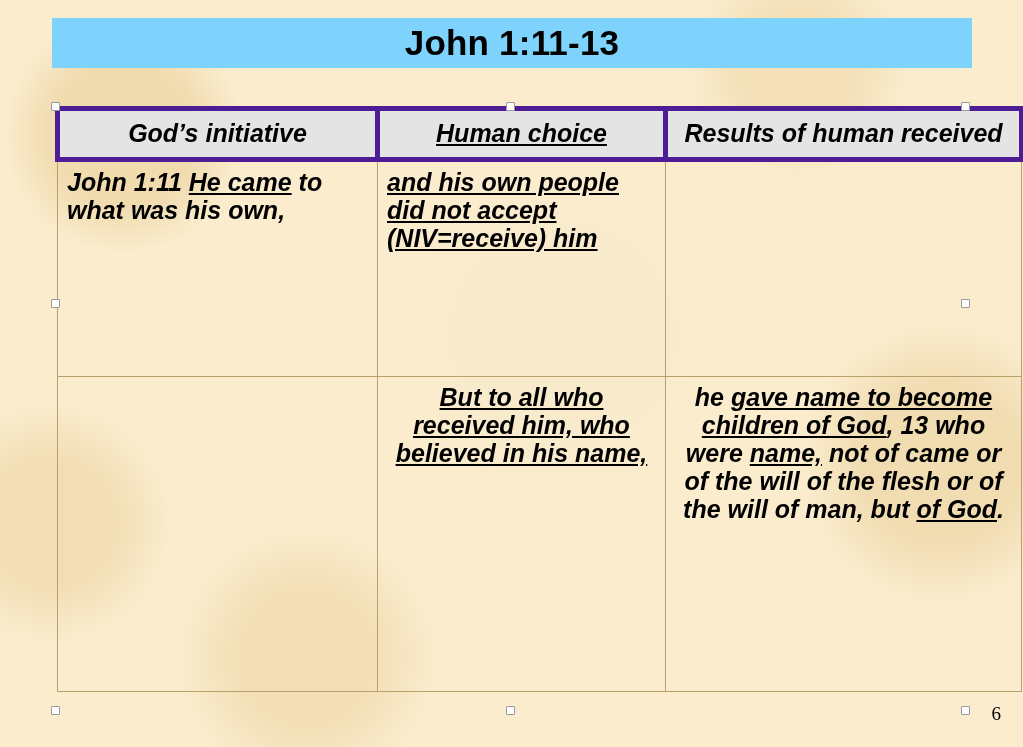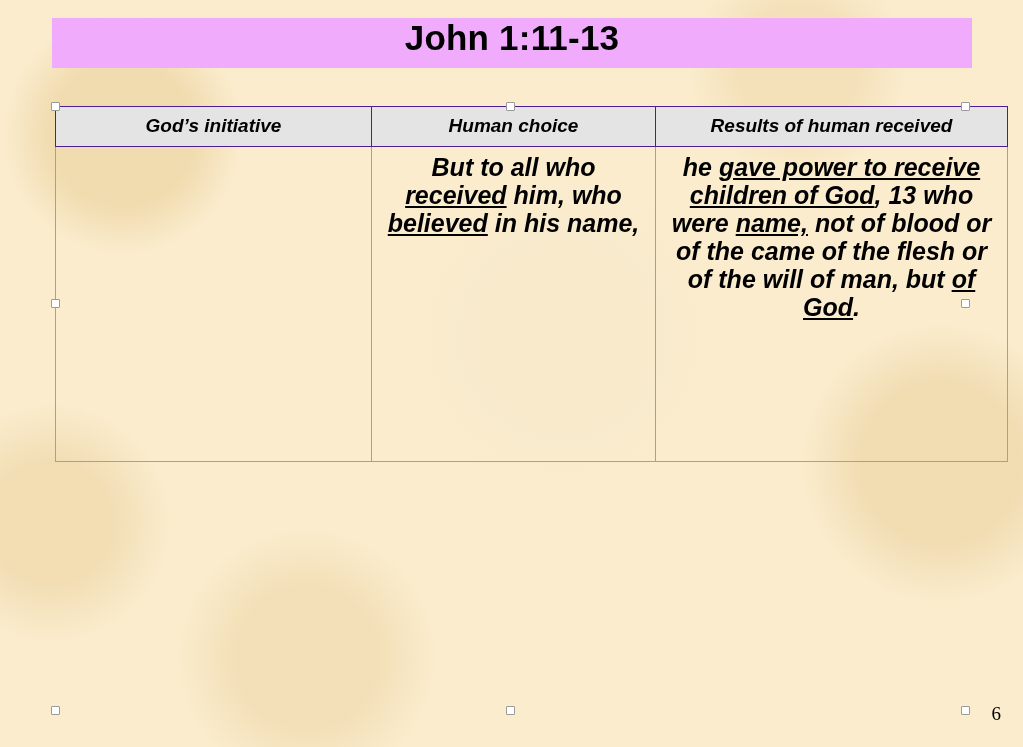--- a/index.html
+++ b/index.html
@@ -27,22 +27,23 @@
       radial-gradient(circle at 5% 70%, rgba(230,200,142,0.4) 0 60px, rgba(230,200,142,0) 120px);
     pointer-events: none;
   }
 
   .title-banner {
     position: absolute;
     left: 52px;
     top: 18px;
     width: 920px;
     height: 50px;
-    background-color: #f0abfc;
+    background-color: #7dd3fc;
     display: flex;
+    align-items: center;
     justify-content: center;
   }
   .title-banner .title-text {
     font-size: 35px;
     font-weight: bold;
     color: #000000;
     letter-spacing: 0.2px;
   }
 
   .table-wrap {
@@ -65,26 +66,26 @@
     font-size: 25px;
     font-weight: bold;
     font-style: italic;
     color: #000000;
     line-height: 1.12;
   }
   table.slide-table thead th {
     background-color: #e4e4e4;
     text-align: center;
     vertical-align: middle;
-    font-size: 19px;
+    font-size: 25px;
     padding: 8px 6px 10px 6px;
-    border: 1px solid #4c1d95;
+    border: 5px solid #4c1d95;
   }
   .col-a { width: 303px; }
-  .col-b { width: 271px; }
+  .col-b { width: 271px; text-decoration: underline; }
   .col-c { width: 339px; }
 
   .row-1 td { height: 200px; }
   .row-2 td { height: 300px; text-align: center; }
 
   .cell-inner { display: block; }
   u { text-decoration: underline; }
 
   
   .handle {
@@ -118,29 +119,40 @@
 <div class="table-wrap">
   <table class="slide-table">
     <thead>
       <tr>
         <th class="col-a">God’s initiative</th>
         <th class="col-b">Human choice</th>
         <th class="col-c">Results of human received</th>
       </tr>
     </thead>
     <tbody>
+      <tr class="row-1">
+        <td class="col-a">
+            <span class="cell-inner"><span>John 1:11 </span><u>He came</u><span> to what was his own,</span></span>
+          </td>
+        <td class="col-b">
+            <span class="cell-inner"><span>and his own people did not accept (NIV=receive) him</span></span>
+          </td>
+        <td class="col-c">
+            <span class="cell-inner"></span>
+          </td>
+      </tr>
       <tr class="row-2">
         <td class="col-a">
             <span class="cell-inner"></span>
           </td>
         <td class="col-b">
             <span class="cell-inner"><span>But to all who </span><u>received</u><span> him, who </span><u>believed</u><span> in his name,</span></span>
           </td>
         <td class="col-c">
-            <span class="cell-inner"><span>he </span><u>gave power to receive children of God</u><span>, 13  who were </span><u>name,</u><span> not of blood or of the came of the flesh or of the will of man, but </span><u>of God</u><span>.</span></span>
+            <span class="cell-inner"><span>he </span><u>gave name to become children of God</u><span>, 13  who were </span><u>name,</u><span> not of came or of the will of the flesh or of the will of man, but </span><u>of God</u><span>.</span></span>
           </td>
       </tr>
     </tbody>
   </table>
 
   <div class="handle" style="left:-4px; top:-4px;"></div>
   <div class="handle" style="left:451px; top:-4px;"></div>
   <div class="handle" style="left:906px; top:-4px;"></div>
   <div class="handle" style="left:-4px; top:193px;"></div>
   <div class="handle" style="left:906px; top:193px;"></div>

